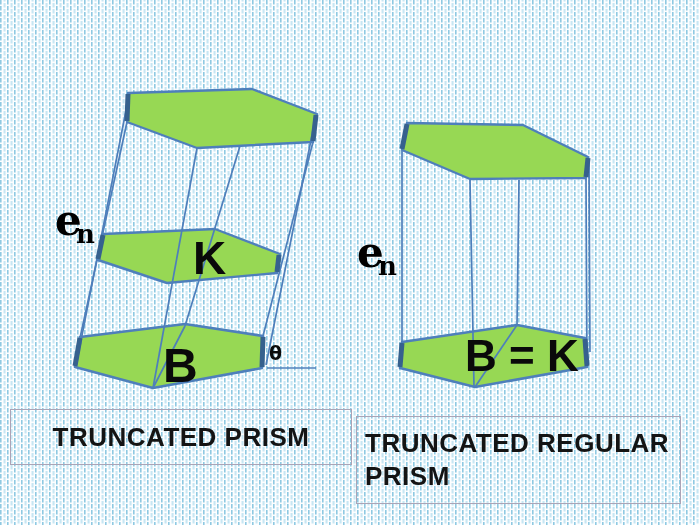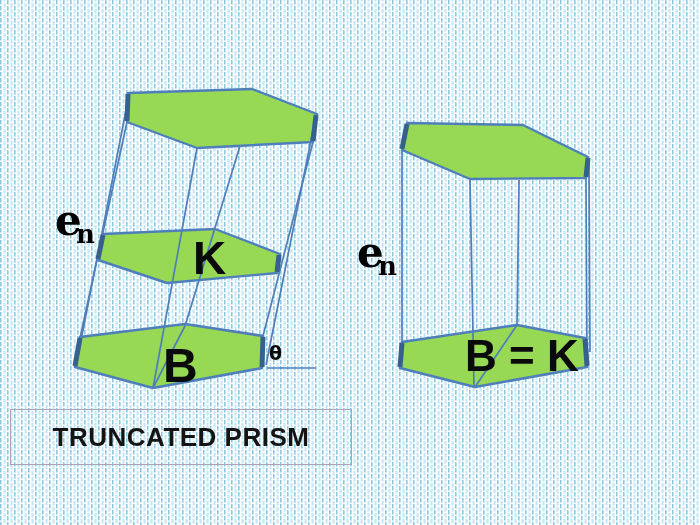--- a/index.html
+++ b/index.html
@@ -107,14 +107,17 @@
 
       <text x="465" y="371" font-size="44" class="diagram-text">B = K</text>
       <text x="357" y="267" font-size="42" class="height-e">e</text>
       <text x="378" y="275" font-size="26" class="height-e">n</text>
     </g>
   </svg>
 
   <div class="caption-box left">
     <span>TRUNCATED PRISM</span>
   </div>
+  <div class="caption-box right">
+    <span>TRUNCATED REGULAR PRISM</span>
+  </div>
 
 </div>
 
 </body></html>

